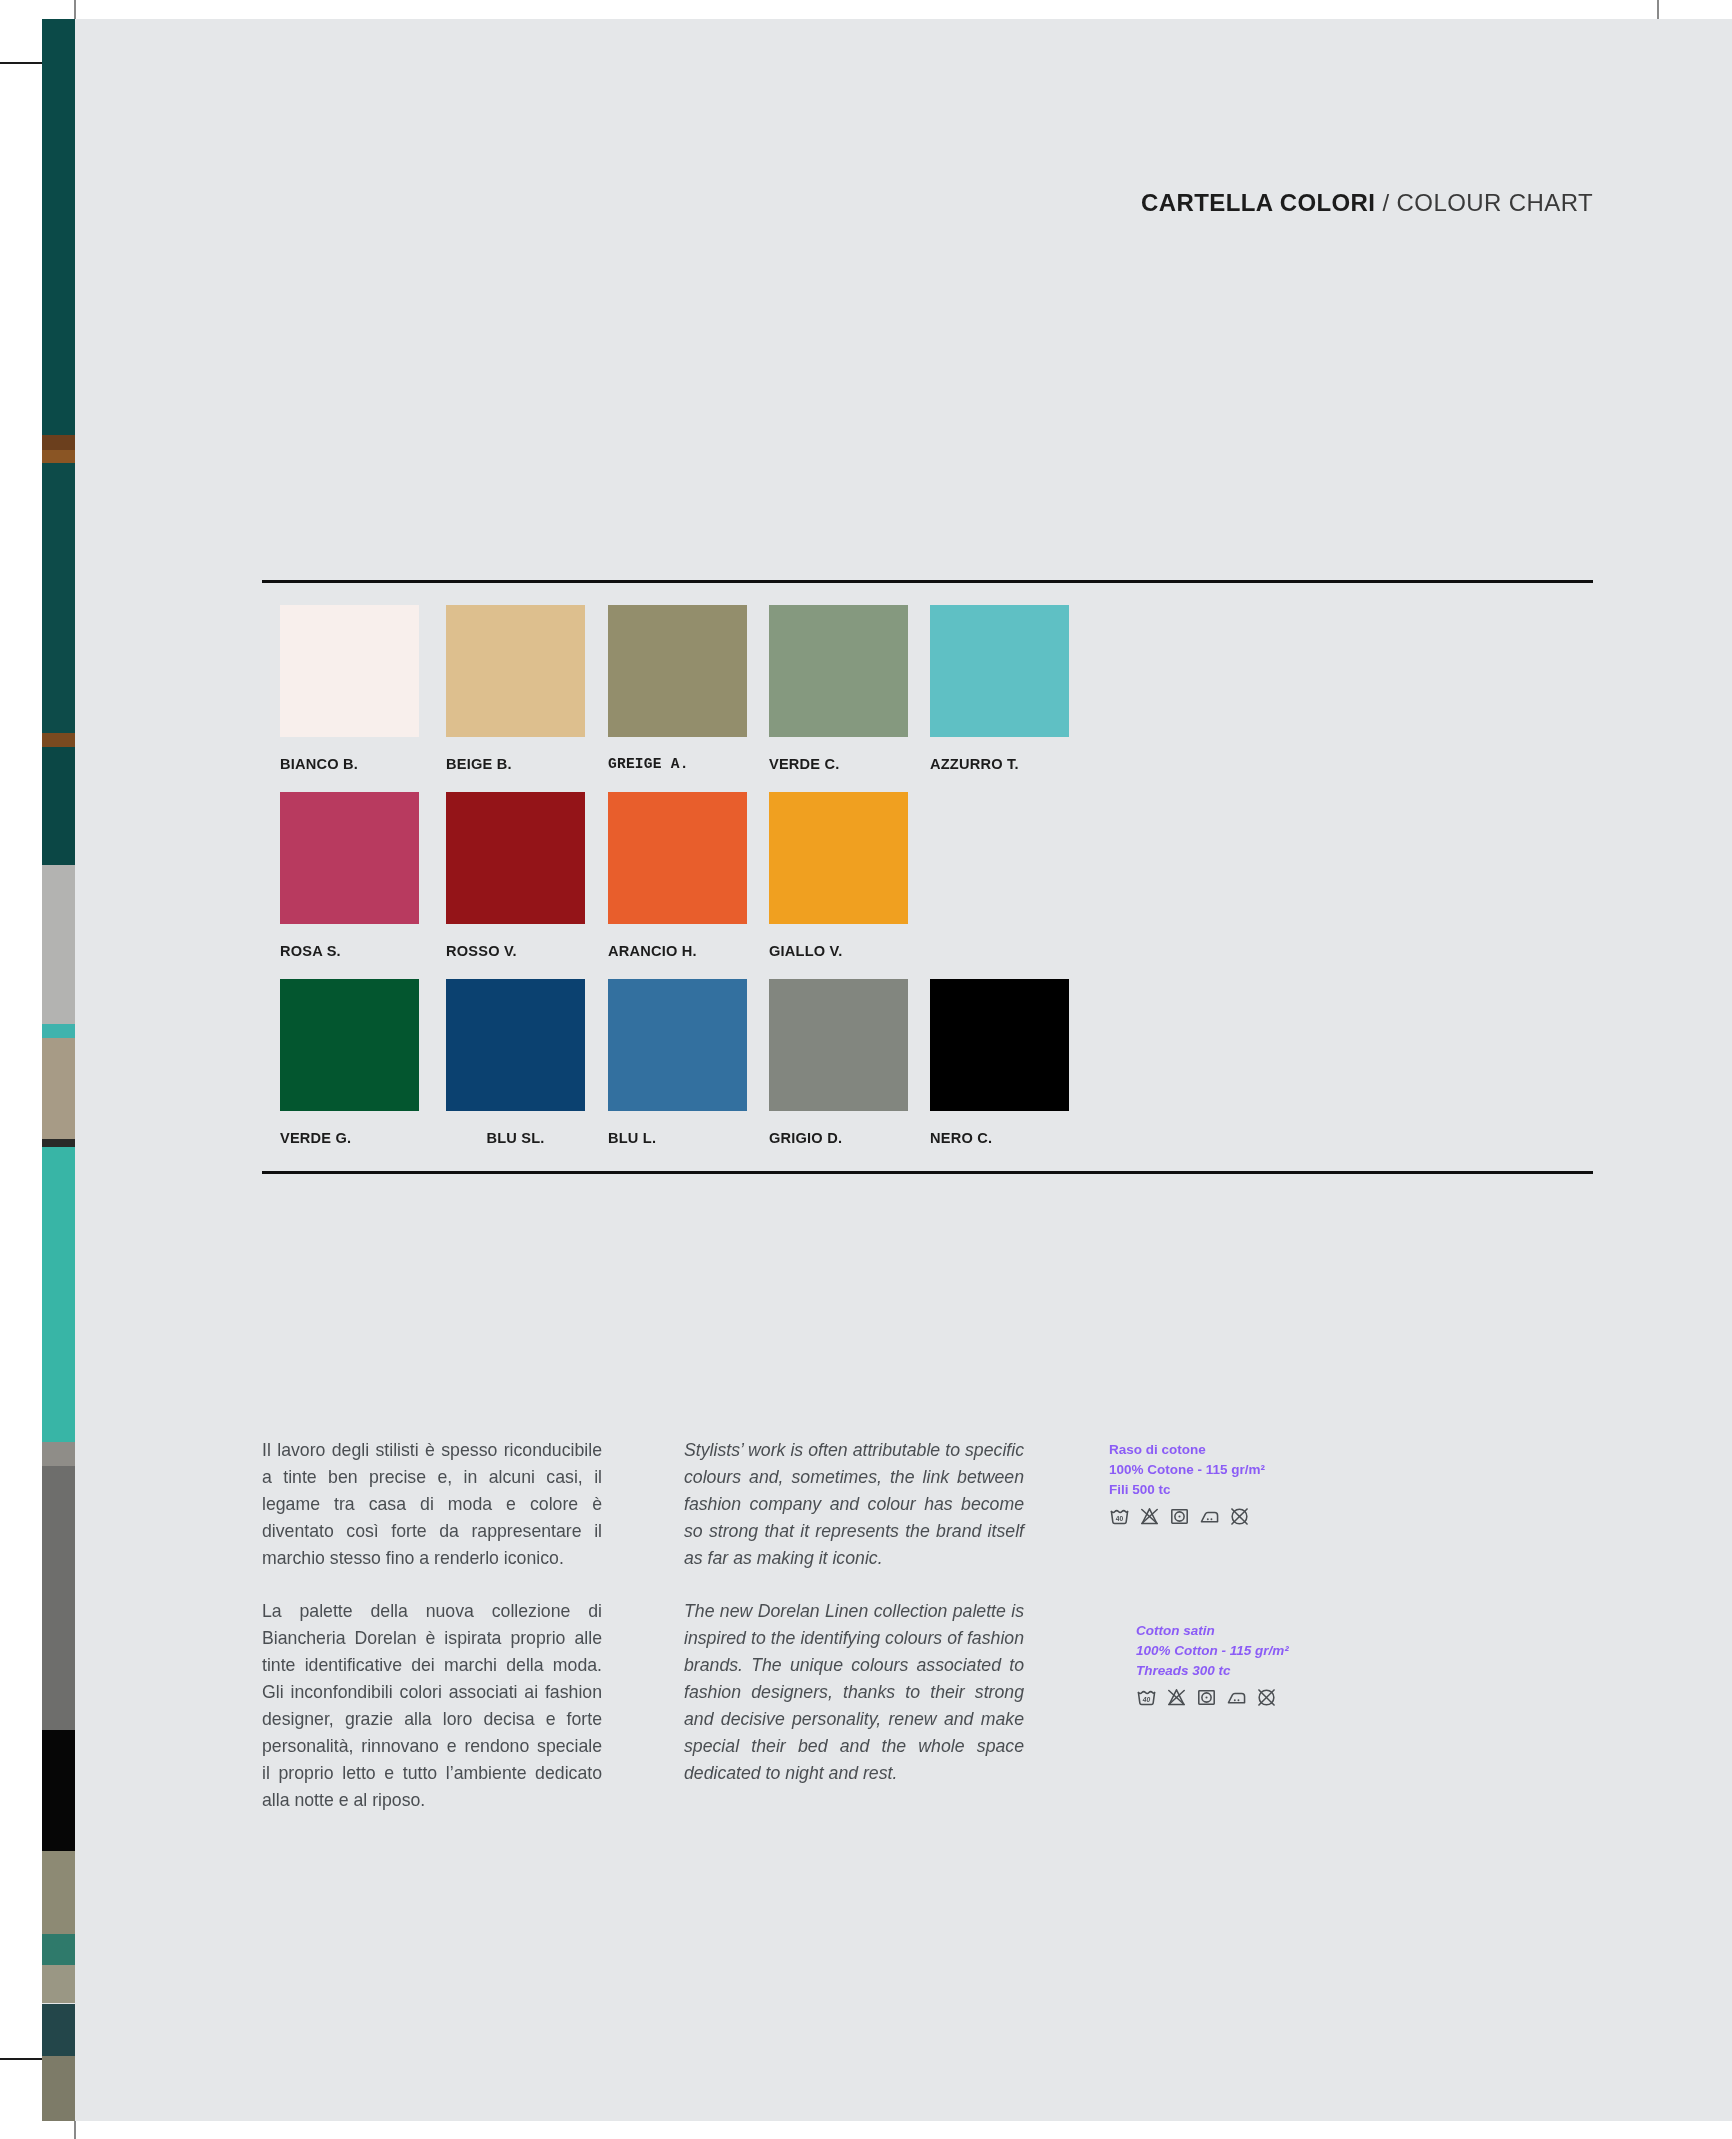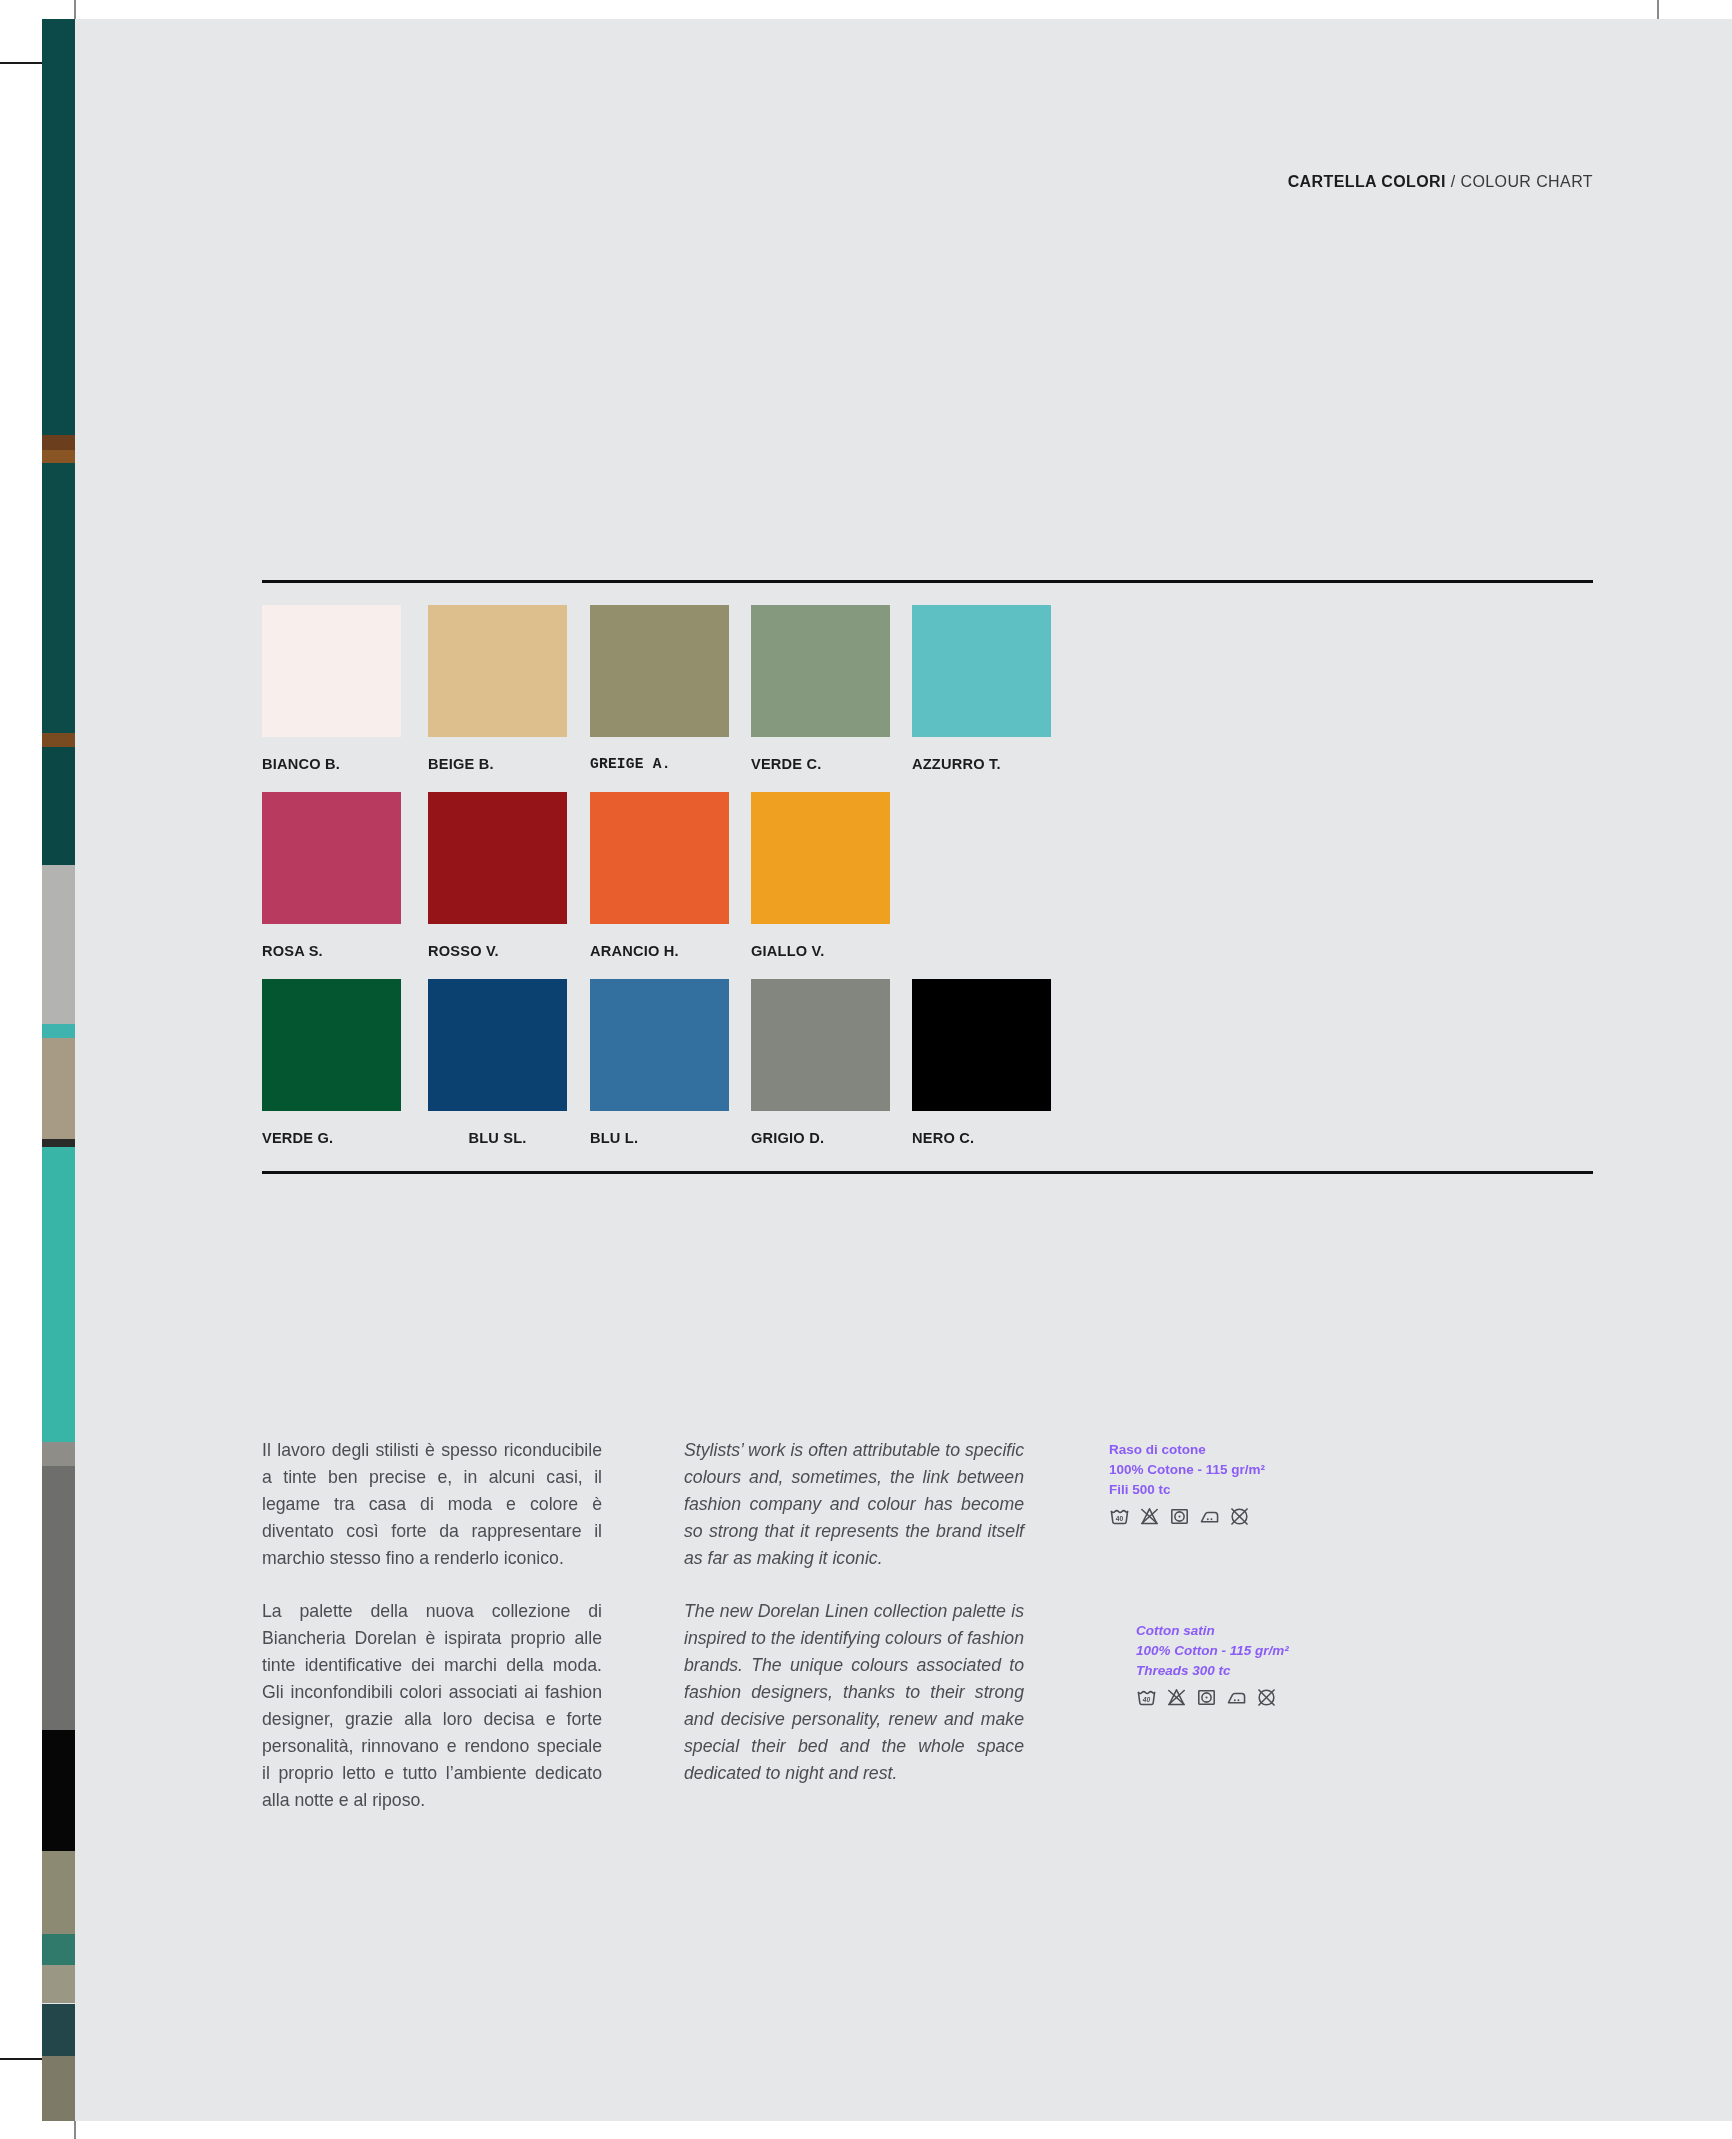--- a/index.html
+++ b/index.html
@@ -45,22 +45,22 @@
     width: 33px;
     height: 2102px;
     overflow: hidden;
   }
   #photo-strip .band { position: absolute; left: 0; width: 100%; }
 
   
   #header {
     position: absolute;
     right: 139px;
-    top: 173px;
-    font-size: 16px;
+    top: 189px;
+    font-size: 24px;
     letter-spacing: 0.4px;
     white-space: nowrap;
     color: #2b2b2b;
   }
   #header .bold { font-weight: bold; color: #1c1c1c; }
   #header .light { font-weight: normal; color: #3a3a3a; }
 
   
   .rule {
     position: absolute;
@@ -75,20 +75,21 @@
   
   #swatch-grid {
     position: absolute;
     left: 262px;
     top: 605px;
     width: 784px;
   }
   .swatch-row {
     position: relative;
     height: 187px;
+    margin-left: 18px;
   }
   .swatch-cell {
     position: absolute;
     top: 0;
     width: 139px;
   }
   .swatch-chip {
     width: 139px;
     height: 132px;
   }

